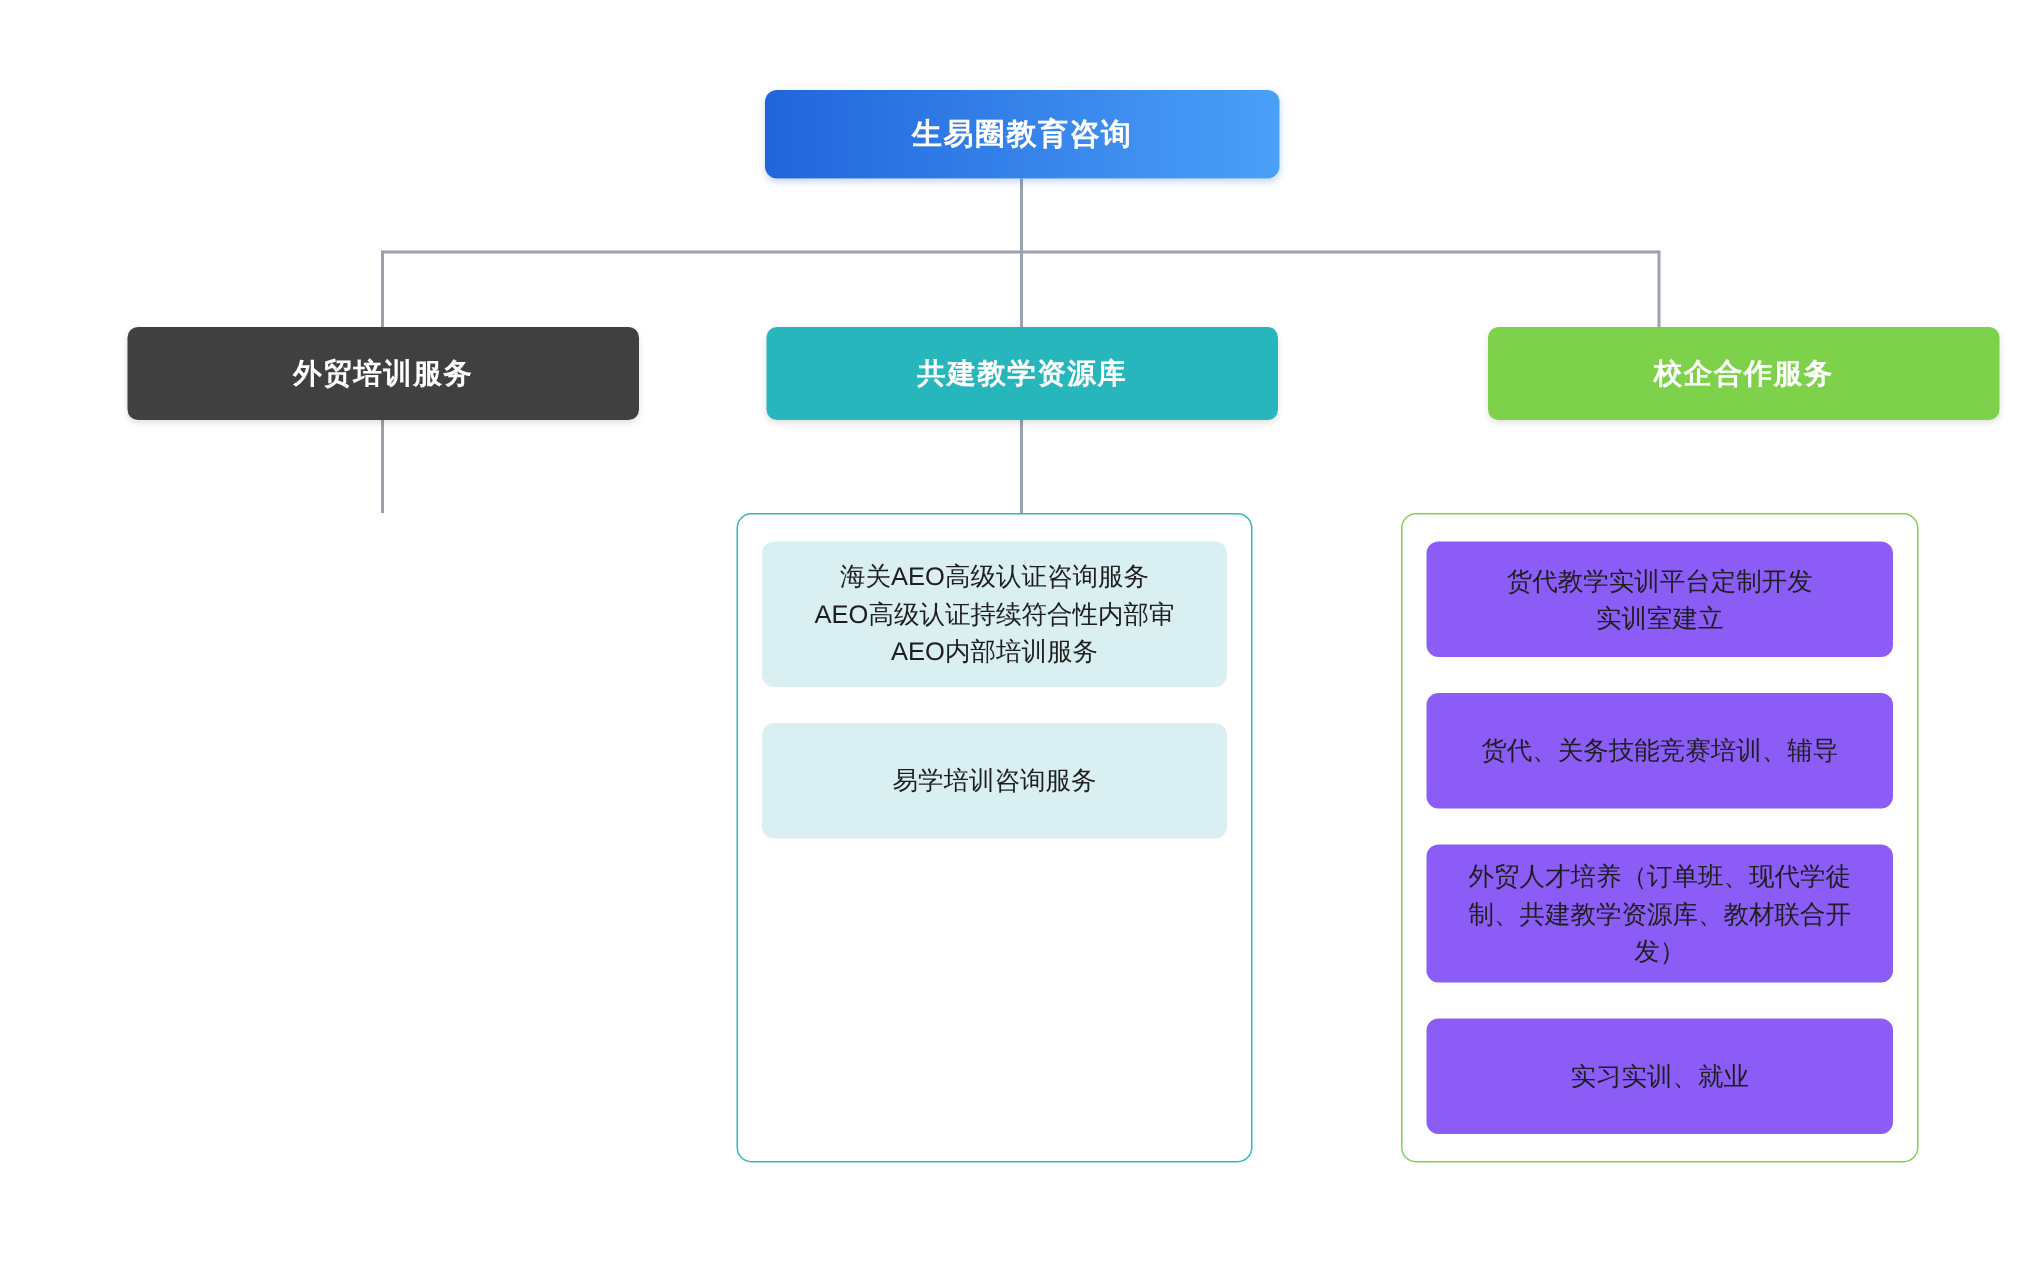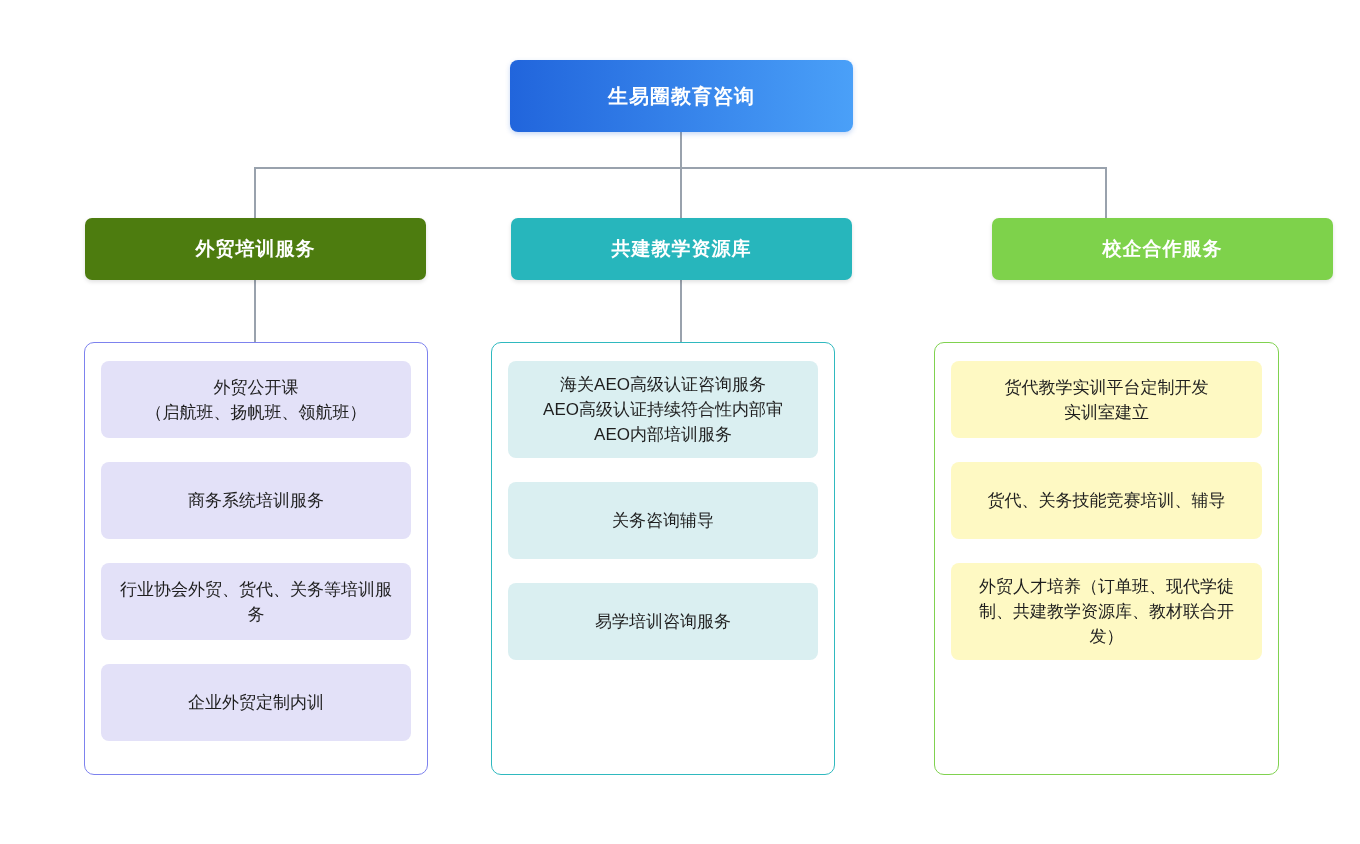--- a/index.html
+++ b/index.html
@@ -22,21 +22,21 @@
   }
   .line.h { height: 1.5px; }
   .line.v { width: 1.5px; }
 
   
   .root-node {
     position: absolute;
     left: 510px;
     top: 60px;
     width: 343px;
-    height: 72px;
+    height: 59px;
     border-radius: 8px;
     background: linear-gradient(90deg, #2165dc 0%, #4aa0f8 100%);
     display: flex;
     align-items: center;
     justify-content: center;
     box-shadow: 0 2px 5px rgba(32, 98, 214, 0.25);
   }
   .root-node .label {
     color: #ffffff;
     font-size: 20px;
@@ -55,21 +55,21 @@
     align-items: center;
     justify-content: center;
     box-shadow: 0 2px 4px rgba(0,0,0,0.12);
   }
   .branch-header .label {
     color: #ffffff;
     font-size: 19px;
     font-weight: bold;
     letter-spacing: 1px;
   }
-  .bh-1 { left: 85px;  background: #4d7c0f; }
+  .bh-1 { left: 85px;  background: #404040; }
   .bh-2 { left: 511px; background: #27b6bc; }
   .bh-3 { left: 992px; background: #7ed24b; }
 
   
   .branch-container {
     position: absolute;
     top: 342px;
     height: 433px;
     width: 344px;
     background: #ffffff;
@@ -94,21 +94,21 @@
     align-items: center;
     justify-content: center;
     text-align: center;
     font-size: 17px;
     line-height: 25px;
     color: #1e1e1e;
     white-space: pre-line;
   }
   .bc-1 .item-box { background: #e3e1f8; }
   .bc-2 .item-box { background: #daeff1; }
-  .bc-3 .item-box { background: #fef9c3; }
+  .bc-3 .item-box { background: #8b5cf6; }
 </style>
 </head>
 <body>
 
 <div class="stage">
 
   <div class="line v" style="left:680.25px; top:119px; height:48px;"></div>
   <div class="line h" style="left:255px; top:167px; width:851px;"></div>
   <div class="line v" style="left:254.25px; top:167px; height:51px;"></div>
   <div class="line v" style="left:680.25px; top:167px; height:51px;"></div>
@@ -123,36 +123,29 @@
   <div class="branch-header bh-1">
     <span class="label">外贸培训服务</span>
   </div>
   <div class="branch-header bh-2">
     <span class="label">共建教学资源库</span>
   </div>
   <div class="branch-header bh-3">
     <span class="label">校企合作服务</span>
   </div>
 
-  <div class="branch-container bc-1">
-    <div class="item-box">外贸公开课
-（启航班、扬帆班、领航班）</div>
-    <div class="item-box">商务系统培训服务</div>
-    <div class="item-box">行业协会外贸、货代、关务等培训服务</div>
-    <div class="item-box">企业外贸定制内训</div>
-  </div>
 
   <div class="branch-container bc-2">
     <div class="item-box">海关AEO高级认证咨询服务
 AEO高级认证持续符合性内部审
 AEO内部培训服务</div>
-    <div class="item-box">关务咨询辅导</div>
     <div class="item-box">易学培训咨询服务</div>
   </div>
 
   <div class="branch-container bc-3">
     <div class="item-box">货代教学实训平台定制开发
 实训室建立</div>
     <div class="item-box">货代、关务技能竞赛培训、辅导</div>
     <div class="item-box">外贸人才培养（订单班、现代学徒制、共建教学资源库、教材联合开发）</div>
+    <div class="item-box">实习实训、就业</div>
   </div>
 
 </div>
 
 </body></html>

